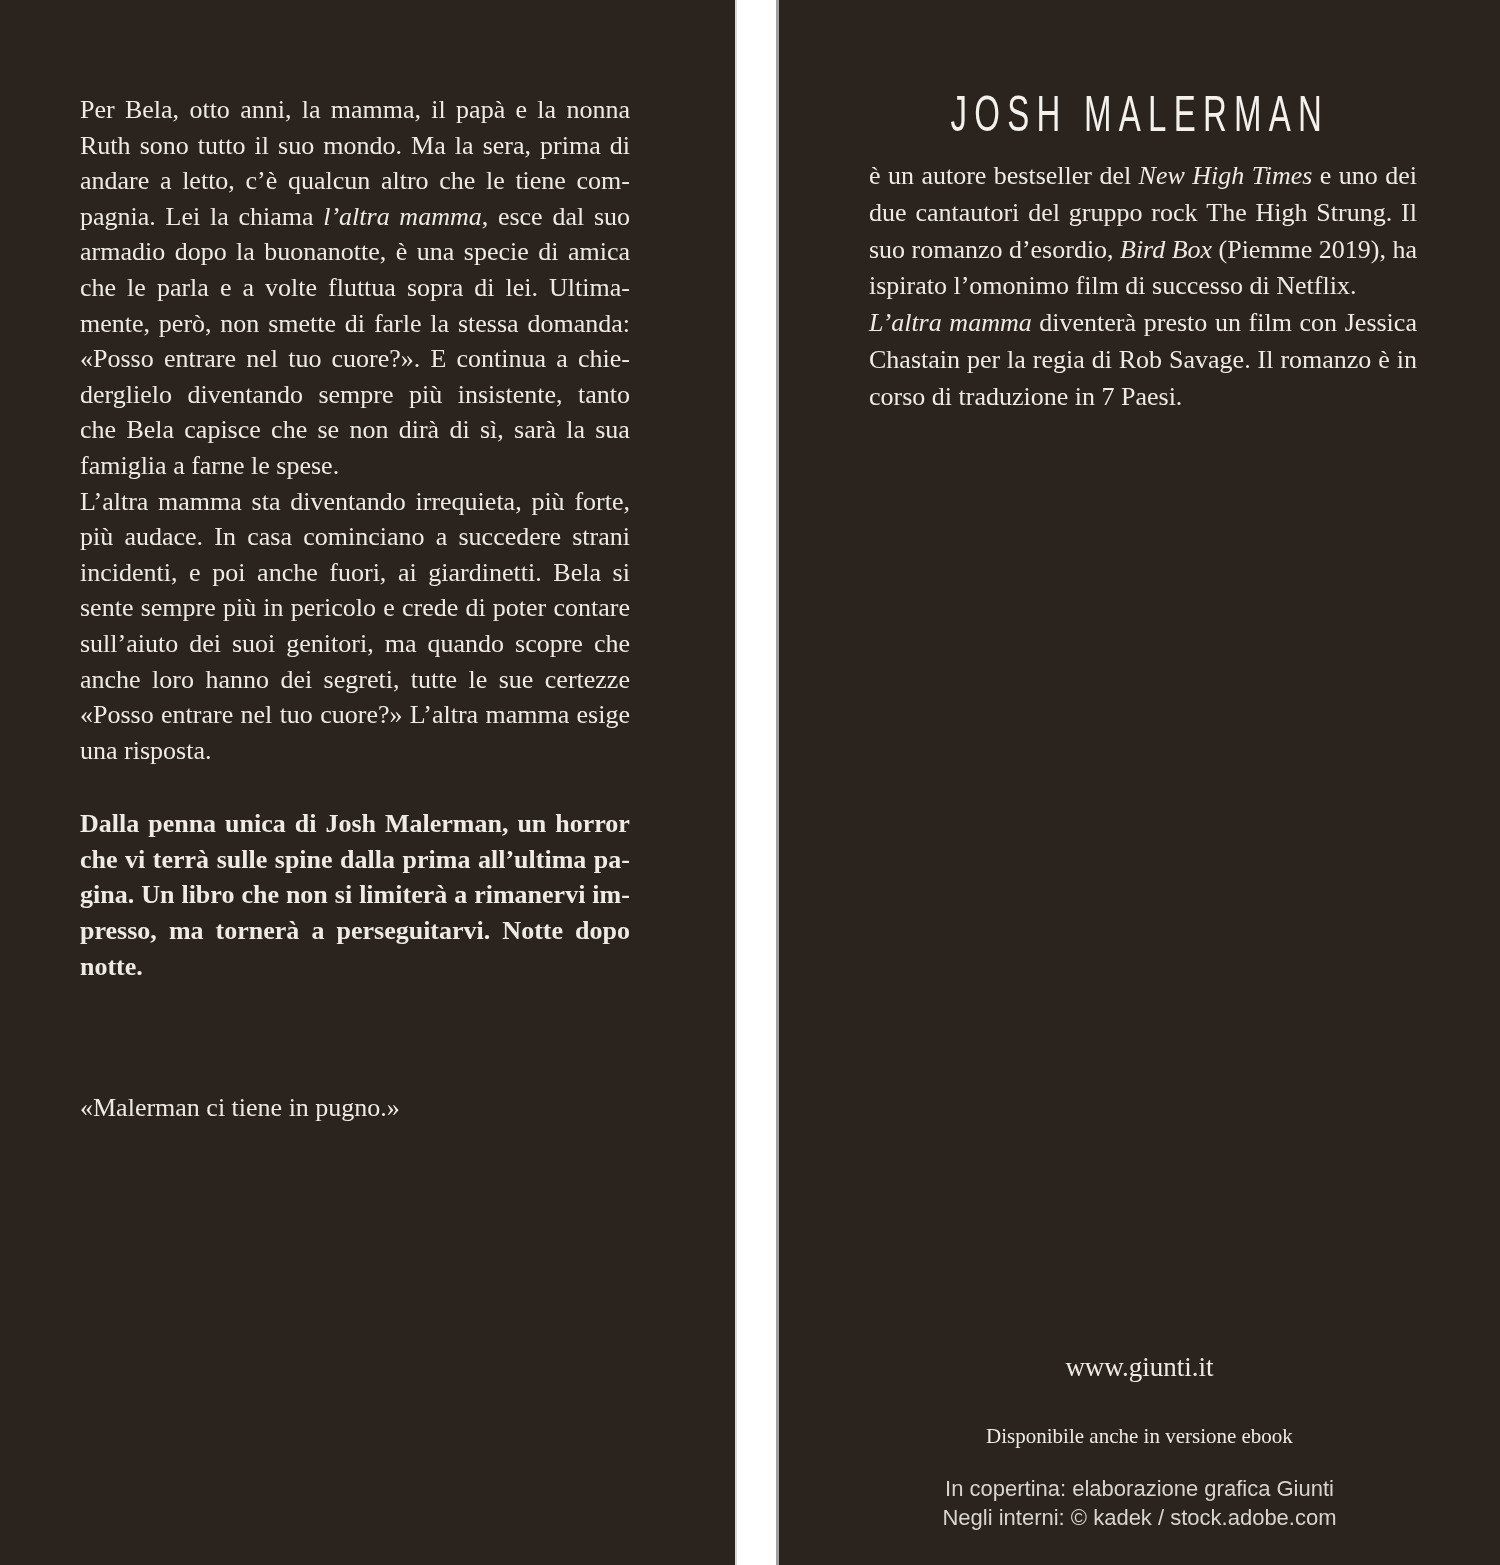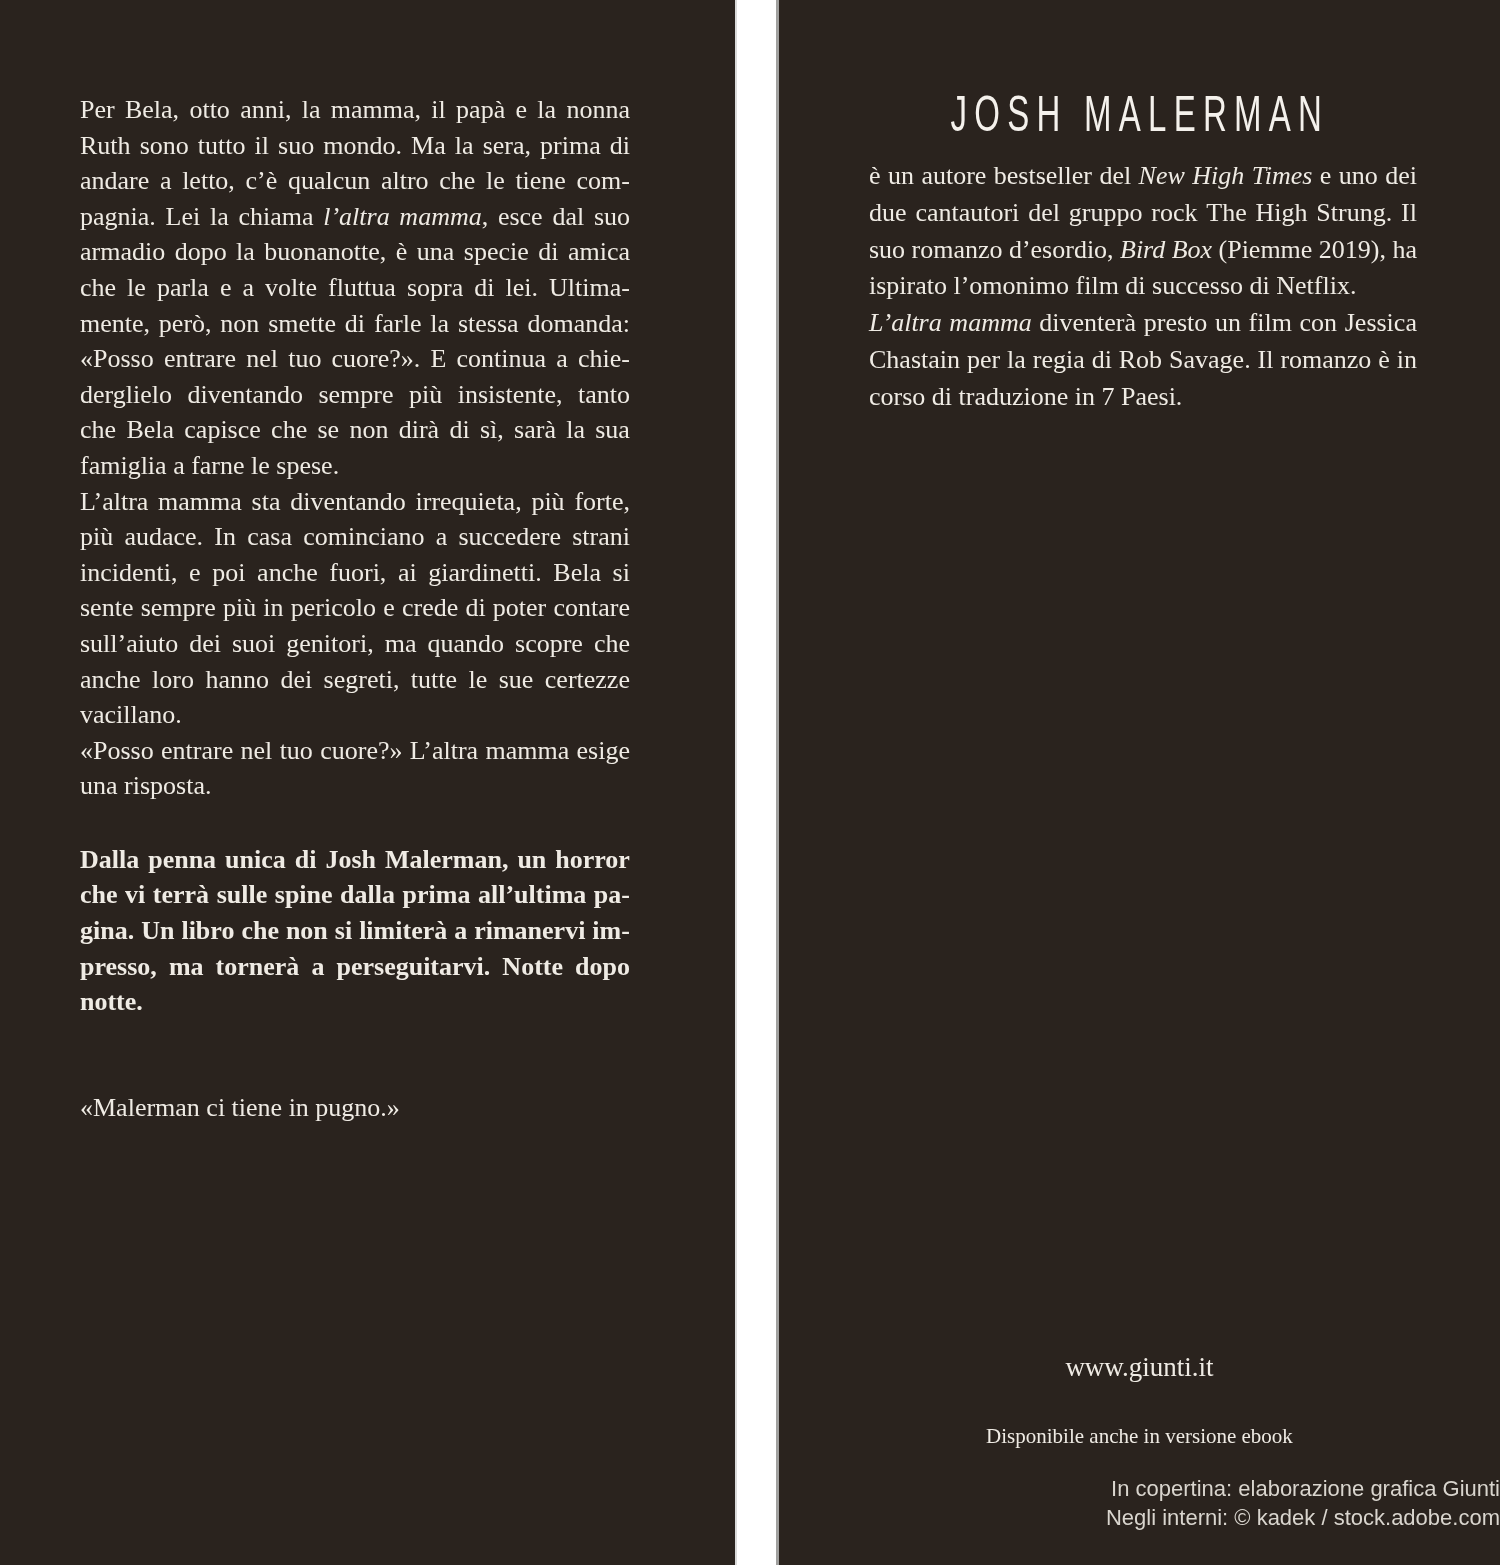--- a/index.html
+++ b/index.html
@@ -83,21 +83,21 @@
   .center-line {
     position: absolute;
     left: 0; width: 100%;
     text-align: center;
   }
   #publisher-website { top: 1352px; font-size: 27px; }
   #ebook-note        { top: 1424px; font-size: 21px; }
   #image-credits {
     position: absolute;
     left: 0; top: 1474px; width: 100%;
-    text-align: right;
+    text-align: center;
     font-family: "Liberation Sans", "DejaVu Sans", sans-serif;
     font-size: 22px;
     line-height: 29px;
     color: #d9d5ce;
   }
   i { font-style: italic; }
 </style>
 </head>
 <body>
 
@@ -282,21 +282,20 @@
             <span><span>anche</span></span>
             <span><span>loro</span></span>
             <span><span>hanno</span></span>
             <span><span>dei</span></span>
             <span><span>segreti,</span></span>
             <span><span>tutte</span></span>
             <span><span>le</span></span>
             <span><span>sue</span></span>
             <span><span>certezze</span></span>
           </div>
-          <div class="line-last"><span>vacillano.</span></div>
         </div>
         <div class="para">
           <div class="jline">
             <span><span>«Posso</span></span>
             <span><span>entrare</span></span>
             <span><span>nel</span></span>
             <span><span>tuo</span></span>
             <span><span>cuore?»</span></span>
             <span><span>L’altra</span></span>
             <span><span>mamma</span></span>

